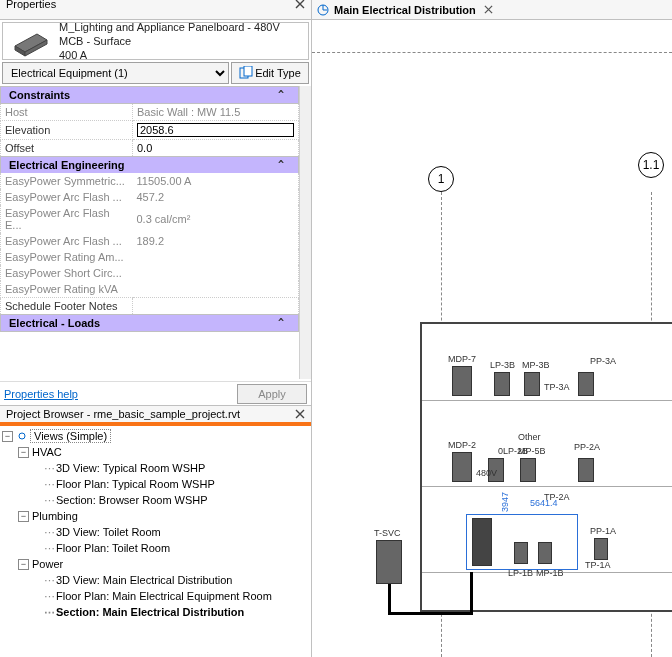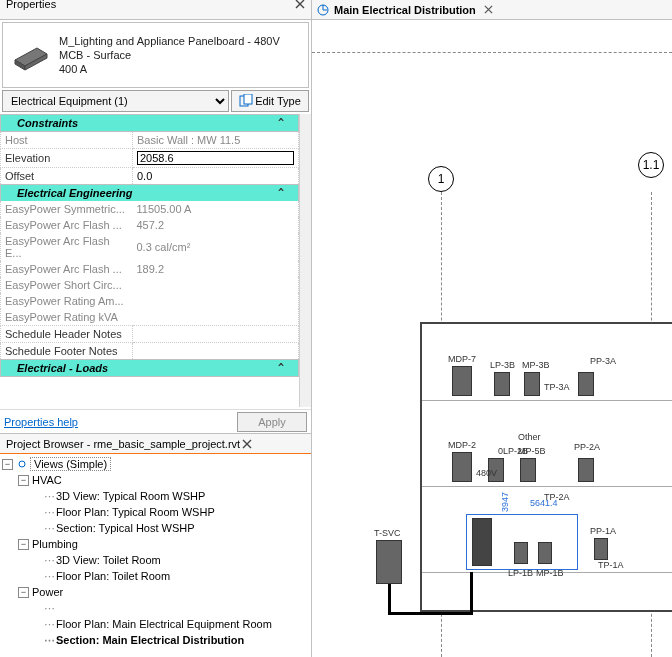--- a/index.html
+++ b/index.html
@@ -46,21 +46,21 @@
     color: #444;
   }
   
   .type-selector {
     background: #fff;
     border: 1px solid #c0c0c0;
     margin: 2px;
     padding: 4px;
     display: flex;
     align-items: center;
-    height: 66px;
+    height: 38px;
   }
   .type-thumb {
     width: 48px; height: 38px;
     margin-right: 6px;
     display: flex; align-items: center; justify-content: center;
   }
   .type-thumb svg { display: block; }
   .type-text { font-size: 11px; line-height: 14px; color: #222; }
   
   .equip-row {
@@ -92,27 +92,26 @@
     height: 320px;
     overflow: hidden;
     position: relative;
     border-bottom: 1px solid #c0c0c0;
   }
   .prop-grid {
     width: 100%;
     border-collapse: collapse;
   }
   .group-row td {
-    background: #5eead4;
+    background: #c4b5fd;
     font-weight: bold;
-    padding: 2px 16px;
+    padding: 2px 8px;
     border: 1px solid #c0c0c0;
     font-size: 11px;
     position: relative;
-    font-style: italic;
   }
   .group-row .chev {
     position: absolute;
     right: 12px;
     top: 2px;
     color: #333;
     width: 10px;
     text-align: center;
     font-family: monospace;
     font-size: 10px;
@@ -161,23 +160,23 @@
     width: 70px; height: 20px;
     border: 1px solid #a0a0a0;
     background: #f0f0f0;
     font-size: 11px;
     color: #888;
   }
   
   .browser-header {
     display: flex;
     align-items: center;
-    justify-content: flex-start;
+    justify-content: space-between;
     background: #f6f6f6;
-    border-bottom: 1px solid #f97316;
+    border-bottom: 4px solid #f97316;
     padding: 2px 4px 2px 6px;
     height: 20px;
   }
   .tree {
     flex: 1;
     overflow: hidden;
     padding: 2px 0;
     background: #fff;
   }
   .tree-row {
@@ -352,36 +351,32 @@
           </tr>
       <tr class="prop-row gray">
             <td class="red-box" style="border-top:none;border-bottom:none;border-right:none">EasyPower Arc Flash E...</td>
             <td class="red-box" style="border-top:none;border-bottom:none;border-left:none">0.3 cal/cm²</td>
           </tr>
       <tr class="prop-row gray">
             <td class="red-box" style="border-top:none;border-bottom:none;border-right:none">EasyPower Arc Flash ...</td>
             <td class="red-box" style="border-top:none;border-bottom:none;border-left:none">189.2</td>
           </tr>
       <tr class="prop-row gray">
+            <td class="red-box" style="border-top:none;border-bottom:none;border-right:none">EasyPower Rating Am...</td>
+            <td class="red-box" style="border-top:none;border-bottom:none;border-left:none"></td>
+          </tr>
+      <tr class="prop-row gray">
             <td class="red-box" style="border-top:none;border-bottom:none;border-right:none">EasyPower Short Circ...</td>
             <td class="red-box" style="border-top:none;border-bottom:none;border-left:none"></td>
           </tr>
       <tr class="prop-row gray">
-            <td class="red-box" style="border-top:none;border-bottom:none;border-right:none">EasyPower Rating Am...</td>
-            <td class="red-box" style="border-top:none;border-bottom:none;border-left:none"></td>
-          </tr>
-      <tr class="prop-row gray">
             <td class="red-box" style="border-right:none;border-top:none">EasyPower Rating kVA</td>
             <td class="red-box" style="border-left:none;border-top:none"></td>
           </tr>
 
-      <tr class="prop-row">
-            <td>Schedule Header Notes</td>
-            <td></td>
-          </tr>
       <tr class="prop-row">
             <td>Schedule Footer Notes</td>
             <td></td>
           </tr>
 
       <tr class="group-row">
         <td colspan="2"><span>Electrical - Loads</span><span class="chev">^</span></td>
       </tr>
     </tbody>
       </table>
@@ -416,40 +411,41 @@
     <div class="tree-row" style="padding-left:44px">
         <span class="leaf-dots">⋯</span>
         <span>3D View: Typical Room WSHP</span>
       </div>
     <div class="tree-row" style="padding-left:44px">
         <span class="leaf-dots">⋯</span>
         <span>Floor Plan: Typical Room WSHP</span>
       </div>
     <div class="tree-row" style="padding-left:44px">
         <span class="leaf-dots">⋯</span>
-        <span>Section: Typical Host WSHP</span>
+        <span>Section: Browser Room WSHP</span>
       </div>
     <div class="tree-row" style="padding-left:18px">
         <span class="exp">−</span>
         <span>Plumbing</span>
       </div>
     <div class="tree-row" style="padding-left:44px">
         <span class="leaf-dots">⋯</span>
         <span>3D View: Toilet Room</span>
       </div>
     <div class="tree-row" style="padding-left:44px">
         <span class="leaf-dots">⋯</span>
         <span>Floor Plan: Toilet Room</span>
       </div>
     <div class="tree-row" style="padding-left:18px">
         <span class="exp">−</span>
         <span>Power</span>
       </div>
     <div class="tree-row" style="padding-left:44px">
         <span class="leaf-dots">⋯</span>
+        <span>3D View: Main Electrical Distribution</span>
       </div>
     <div class="tree-row" style="padding-left:44px">
         <span class="leaf-dots">⋯</span>
         <span>Floor Plan: Main Electrical Equipment Room</span>
       </div>
     <div class="tree-row active-node" style="padding-left:44px">
         <span class="leaf-dots">⋯</span>
         <span>Section: Main Electrical Distribution</span>
       </div>
   </div>
@@ -515,21 +511,21 @@
     <div class="blue-box" style="left:154px;top:494px;width:112px;height:56px"></div>
     <div class="panel-box" style="left:160px;top:498px;width:20px;height:48px;background:#444"></div>
     <div class="panel-lbl blue-elem" style="left:218px;top:478px">5641.4</div>
     <div class="panel-lbl blue-elem" style="left:188px;top:492px;transform:rotate(-90deg);transform-origin:left top">3947</div>
     <div class="panel-box" style="left:202px;top:522px;width:14px;height:22px"></div>
     <div class="panel-lbl" style="left:196px;top:548px">LP-1B</div>
     <div class="panel-box" style="left:226px;top:522px;width:14px;height:22px"></div>
     <div class="panel-lbl" style="left:224px;top:548px">MP-1B</div>
     <div class="panel-box" style="left:282px;top:518px;width:14px;height:22px"></div>
     <div class="panel-lbl" style="left:278px;top:506px">PP-1A</div>
-    <div class="panel-lbl" style="left:286px;top:540px">TP-1A</div>
+    <div class="panel-lbl" style="left:273px;top:540px">TP-1A</div>
 
     <div class="transformer" style="left:64px;top:520px;height:44px"></div>
     <div class="panel-lbl" style="left:62px;top:508px">T-SVC</div>
     <div class="cable" style="left:76px;top:564px;width:3px;height:30px"></div>
     <div class="cable" style="left:76px;top:592px;width:84px;height:3px"></div>
     <div class="cable" style="left:158px;top:552px;width:3px;height:43px"></div>
   </div>
 </div>
 
 </body></html>

